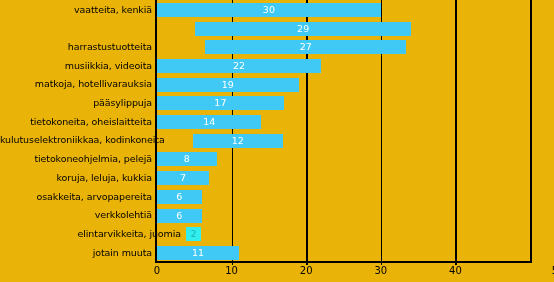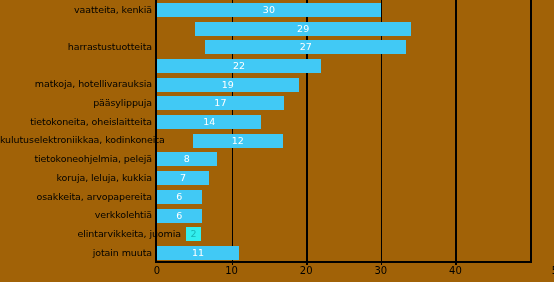--- a/index.html
+++ b/index.html
@@ -1,21 +1,21 @@
 <!DOCTYPE html>
 <html><head>
 <meta charset="utf-8">
 <style>
   html,body{margin:0;padding:0;background:#ffffff;}
   body{
     width:554px;height:282px;overflow:hidden;
     font-family:"DejaVu Sans","Liberation Sans",sans-serif;
     -webkit-font-smoothing:none;
   }
-  #chart-root{position:relative;width:554px;height:282px;background:#a16207;text-decoration:underline;}
+  #chart-root{position:relative;width:554px;height:282px;background:#eab308;text-decoration:underline;}
 
   
   #plot-area{
     position:absolute;
     left:157px; top:0px;
     width:373px; height:262px;
   }
   #axis-line{
     position:absolute; left:155px; top:0px;
     width:2px; height:263px; background:#000;
@@ -112,20 +112,21 @@
       </div>
       <div class="row" style="top: 37.9px;">
         <div class="cat-label">harrastustuotteita</div>
         <div class="bar-wrap" style="width: 201.42px; margin-left: 48px;">
           <div class="bar">
             <span class="bar-value">27</span>
           </div>
         </div>
       </div>
       <div class="row" style="top: 56.6px;">
+        <div class="cat-label">musiikkia, videoita</div>
         <div class="bar-wrap" style="width: 164.12px;">
           <div class="bar">
             <span class="bar-value">22</span>
           </div>
         </div>
       </div>
       <div class="row" style="top: 75.3px;">
         <div class="cat-label">matkoja, hotellivarauksia</div>
         <div class="bar-wrap" style="width: 141.74px;">
           <div class="bar">

